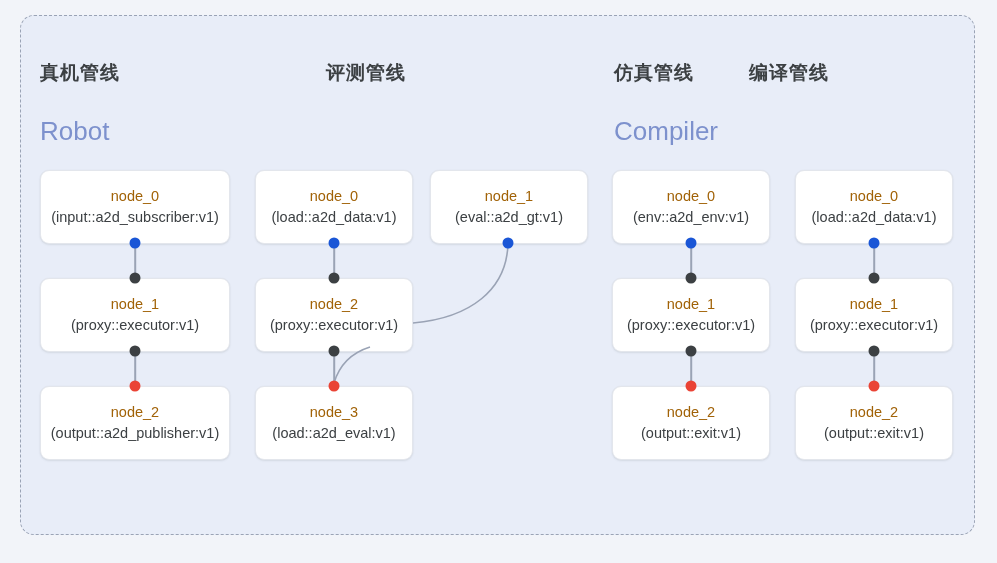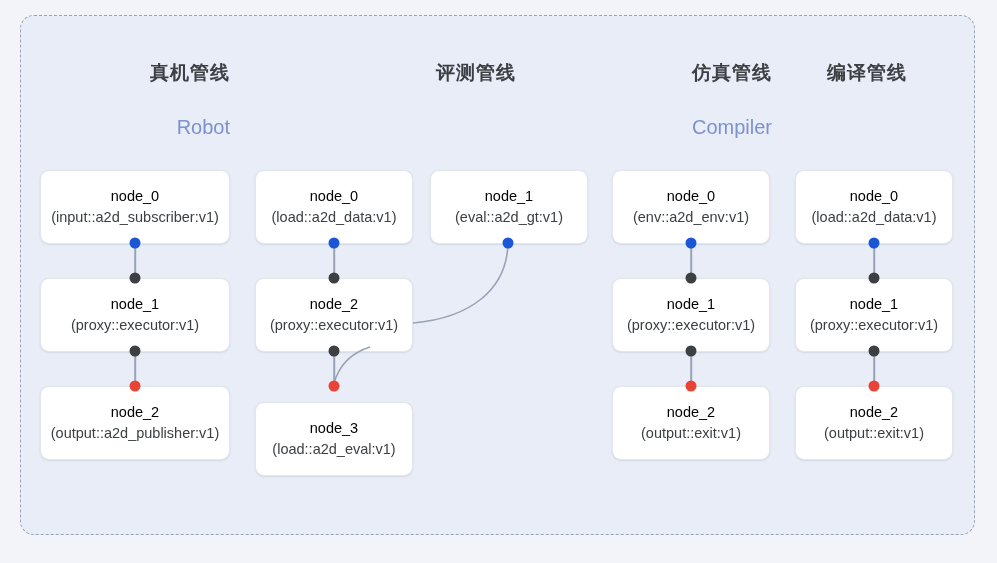--- a/index.html
+++ b/index.html
@@ -23,53 +23,53 @@
     width: 955px;
     height: 520px;
     box-sizing: border-box;
     border: 1.6px dashed #9aa3b5;
     border-radius: 14px;
     background: #e8edf8;
   }
   
   .col-head {
     position: absolute;
-    text-align: right;
+    text-align: left;
     pointer-events: none;
   }
   .head-cn {
     font-size: 19px;
     font-weight: bold;
     color: #3c4043;
     letter-spacing: 1px;
     white-space: nowrap;
   }
   .head-en {
-    font-size: 20px;
+    font-size: 26px;
     color: #7d91cd;
     white-space: nowrap;
     margin-top: 30px;
   }
   
   .node {
     position: absolute;
     box-sizing: border-box;
     background: #ffffff;
     border: 1px solid #e3e6ec;
     border-radius: 9px;
     box-shadow: 0 1px 2px rgba(60,64,67,0.10), 0 0 1px rgba(60,64,67,0.08);
     display: flex;
     flex-direction: column;
     align-items: center;
     justify-content: center;
     text-align: center;
   }
   .node-title {
     font-size: 14.5px;
-    color: #000000;
+    color: #a16207;
     line-height: 1.45;
   }
   .node-sub {
     font-size: 14.5px;
     color: #3c4043;
     line-height: 1.45;
   }
   
   .port {
     position: absolute;
@@ -164,21 +164,21 @@
   <div class="port port-blue" style="left:508px; top:243px;"></div>
 
   <div class="node" style="left:255px; top:278px; width:158px; height:74px;">
     <div class="node-title">node_2</div>
     <div class="node-sub">(proxy::executor:v1)</div>
   </div>
   <div class="port port-black" style="left:334px; top:351px;"></div>
   <div class="edge-v" style="left:334px; top:351px; height:35px;"></div>
   <div class="port port-red" style="left:334px; top:386px;"></div>
 
-  <div class="node" style="left:255px; top:402px; width:158px; height:74px;">
+  <div class="node" style="left:255px; top:386px; width:158px; height:74px;">
     <div class="node-title">node_3</div>
     <div class="node-sub">(load::a2d_eval:v1)</div>
   </div>
 
   <div class="node" style="left:612px; top:170px; width:158px; height:74px;">
     <div class="node-title">node_0</div>
     <div class="node-sub">(env::a2d_env:v1)</div>
   </div>
   <div class="port port-blue" style="left:691px; top:243px;"></div>
   <div class="edge-v" style="left:691px; top:243px; height:35px;"></div>

